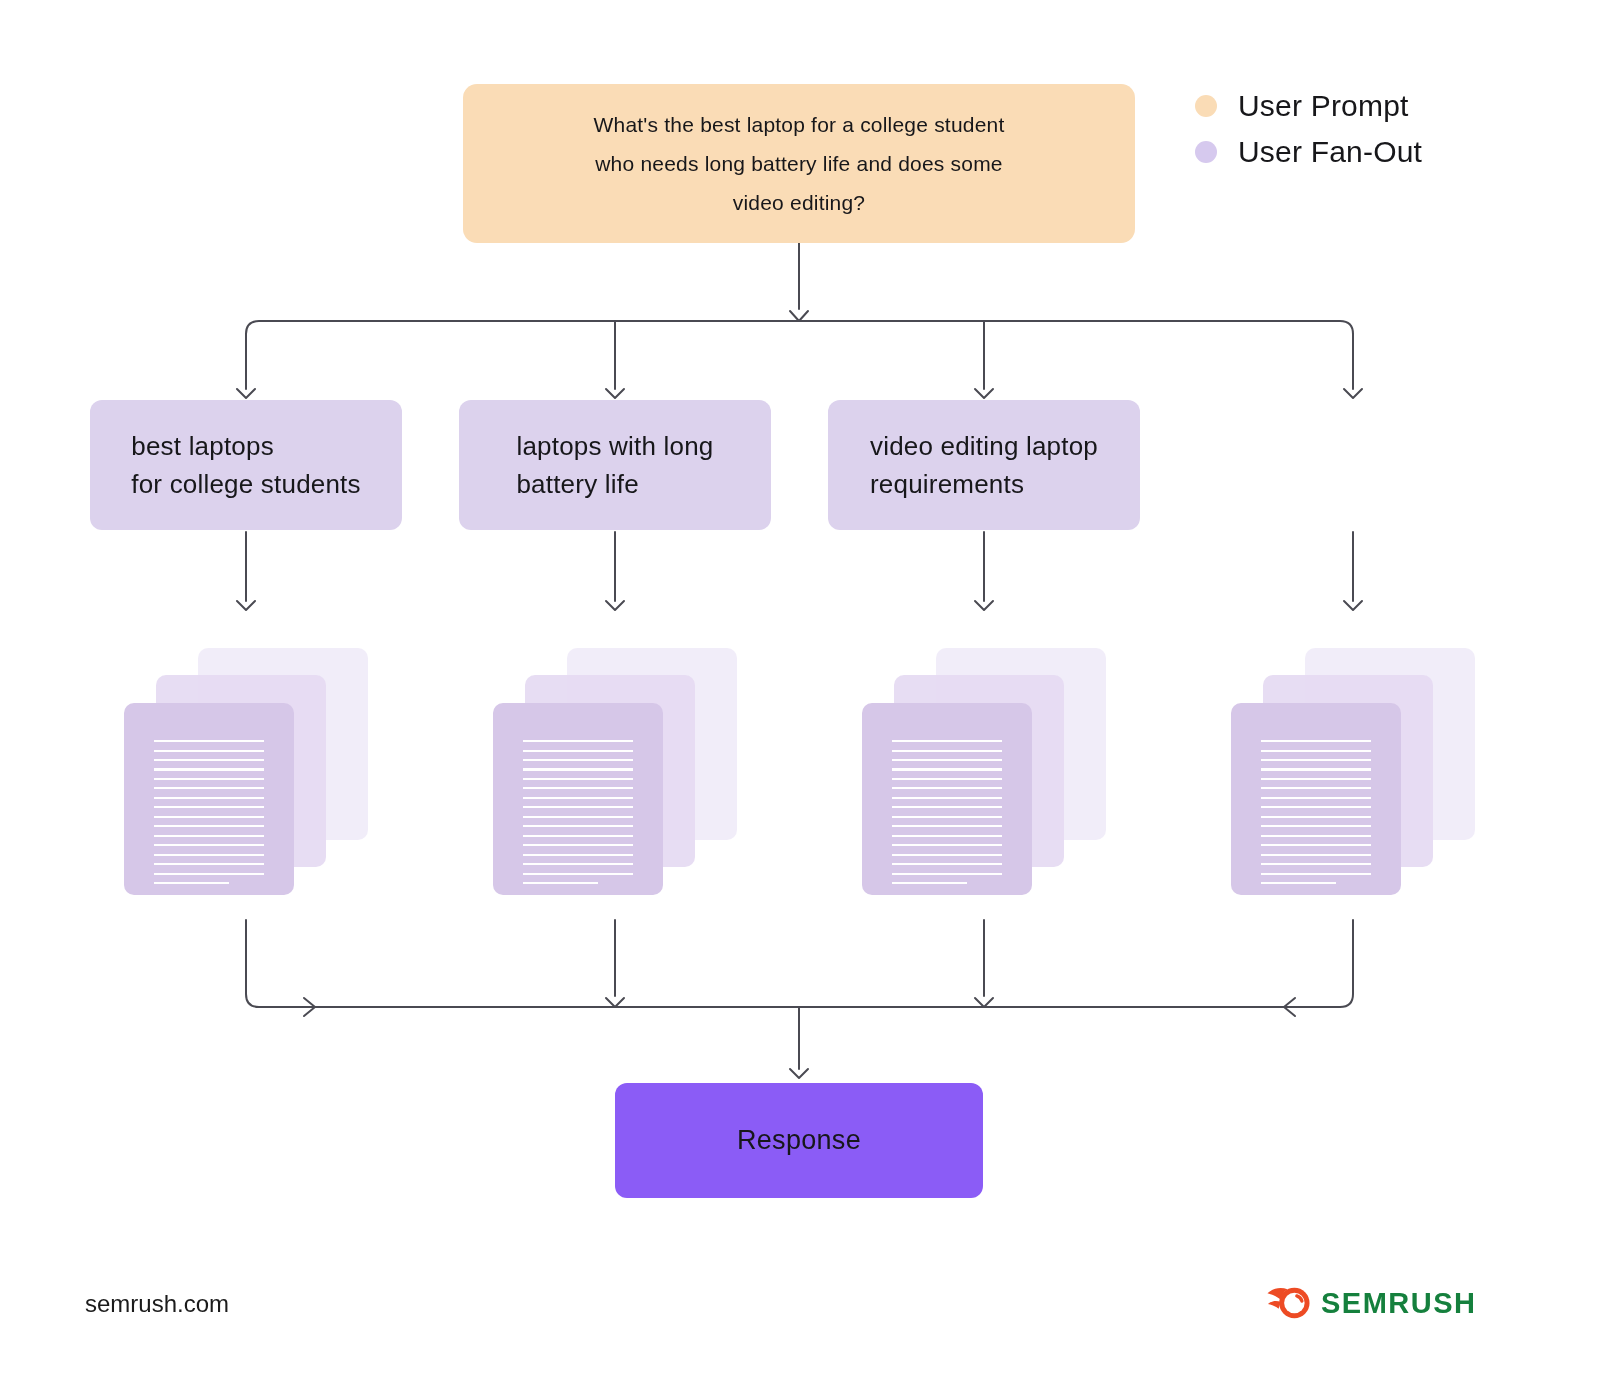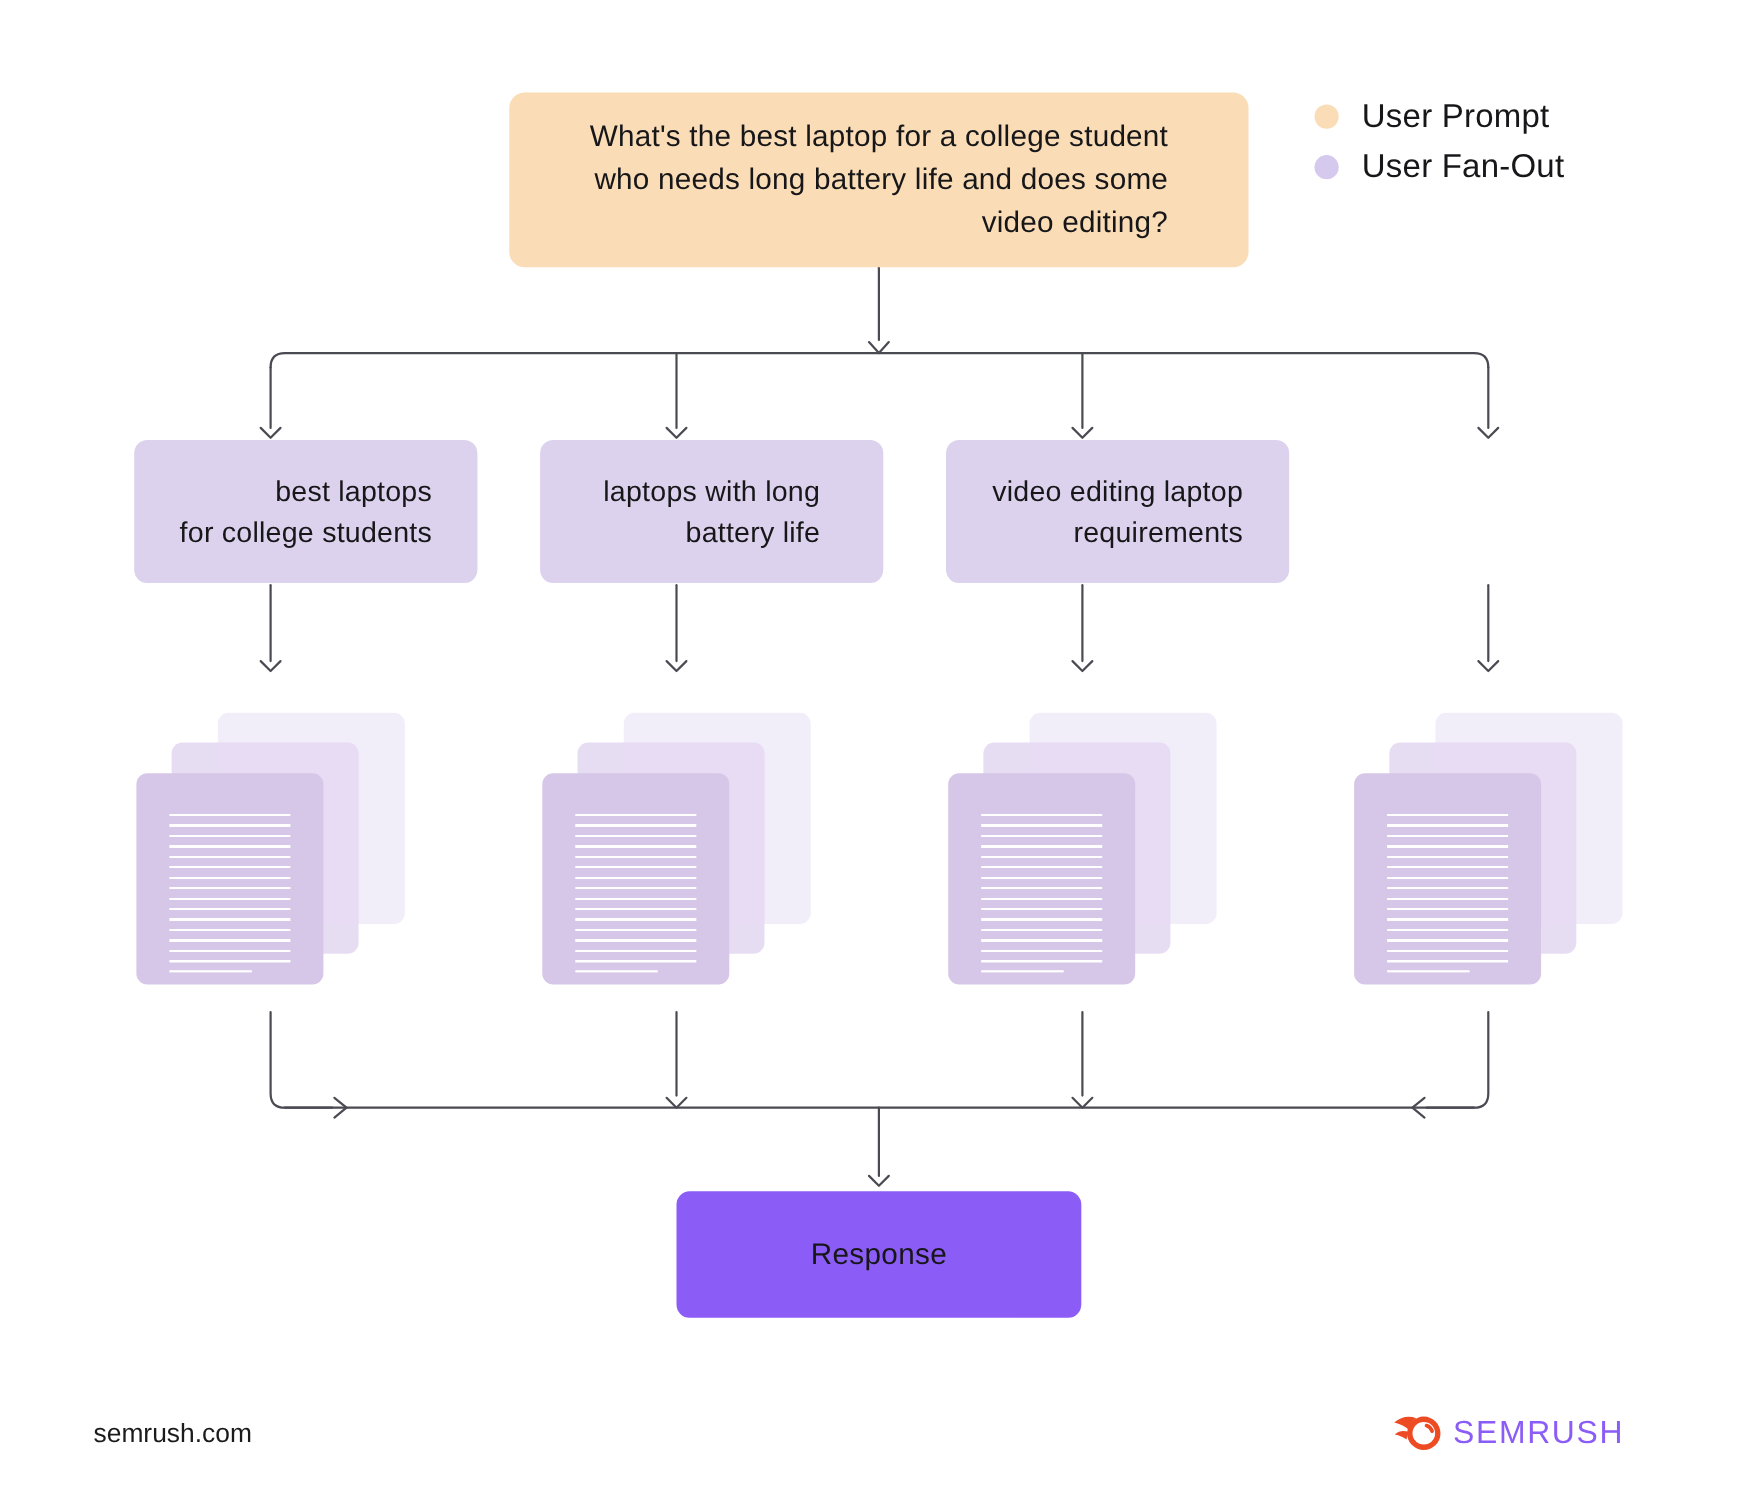--- a/index.html
+++ b/index.html
@@ -25,22 +25,22 @@
     stroke-linecap: round;
     stroke-linejoin: round;
   }
   .prompt-box {
     position: absolute;
     left: 463px; top: 84px;
     width: 672px; height: 159px;
     background: #FADCB6;
     border-radius: 14px;
     display: flex; align-items: center; justify-content: center;
-    text-align: right;
-    font-size: 27px;
+    text-align: center;
+    font-size: 21px;
     line-height: 39px;
     white-space: pre-line;
     letter-spacing: 0.2px;
   }
   .legend { position: absolute; left: 1195px; top: 93px; }
   .legend-item { display: flex; align-items: center; height: 26px; margin-bottom: 20px; }
   .legend-dot {
     width: 22px; height: 22px; border-radius: 50%;
     margin-right: 21px; flex: 0 0 auto;
   }
@@ -48,26 +48,25 @@
   .dot-purple { background: #D6C9EE; }
   .legend-label { font-size: 30px; line-height: 26px; letter-spacing: 0.2px; }
 
   .query-box {
     position: absolute;
     top: 400px;
     width: 312px; height: 130px;
     background: #DCD2ED;
     border-radius: 12px;
     display: flex; align-items: center; justify-content: center;
-    text-align: right;
+    text-align: left;
     font-size: 26px;
     line-height: 38px;
     white-space: pre-line;
     letter-spacing: 0.2px;
-    margin-left: 32px;
   }
   .qb1 { left: 90px; }
   .qb2 { left: 459px; }
   .qb3 { left: 828px; }
   .qb4 { left: 1197px; }
 
   .doc-stack { position: absolute; top: 648px; width: 244px; height: 247px; }
   .ds1 { left: 124px; }
   .ds2 { left: 493px; }
   .ds3 { left: 862px; }
@@ -111,23 +110,23 @@
     color: #1b1b1b;
   }
   .brand {
     position: absolute;
     left: 1266px; top: 1284px;
     display: flex; align-items: center;
   }
   .brand-icon { width: 45px; height: 38px; margin-right: 10px; }
   .brand-text {
     font-size: 29px;
-    font-weight: 400;
+    font-weight: 700;
     letter-spacing: 1.5px;
-    color: #8b5cf6;
+    color: #15803d;
   }
 </style>
 </head>
 <body>
 
 <div class="canvas">
 
   <svg class="connectors" viewBox="0 0 1600 1373">
 
     <g>

